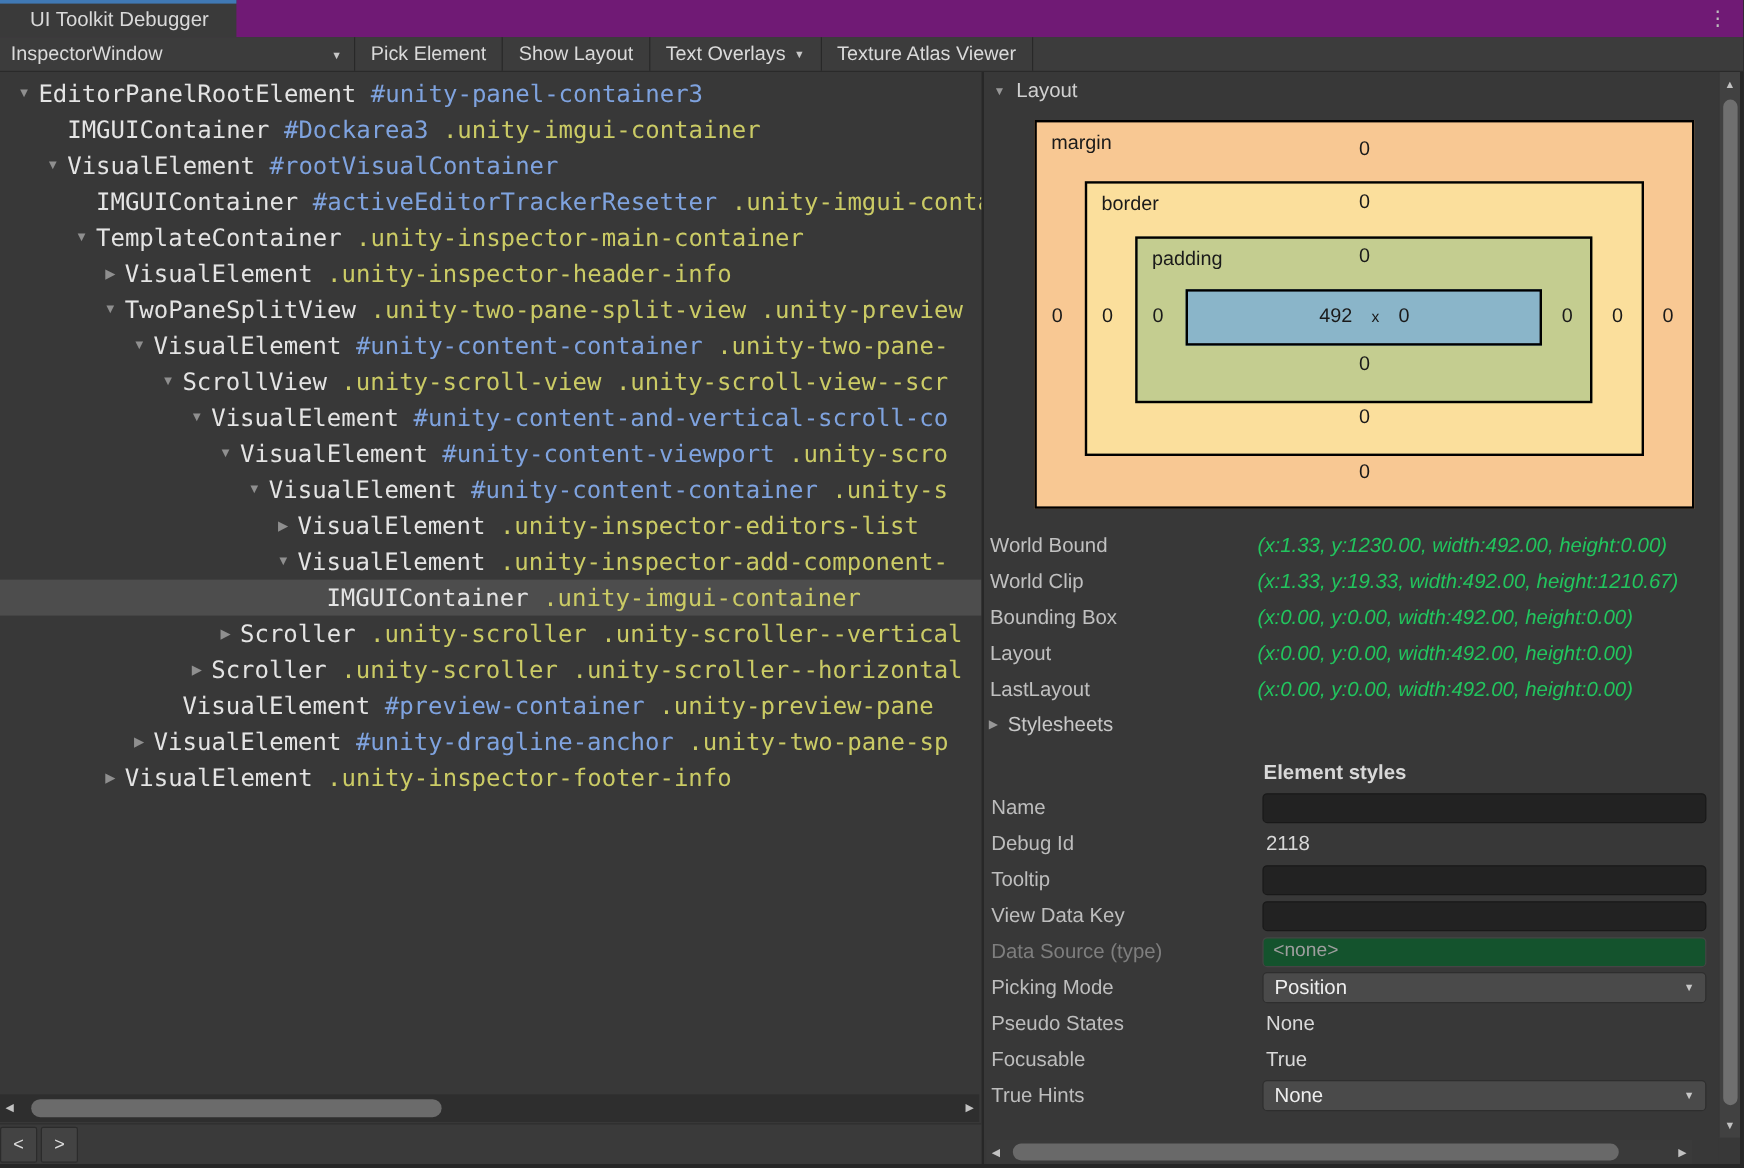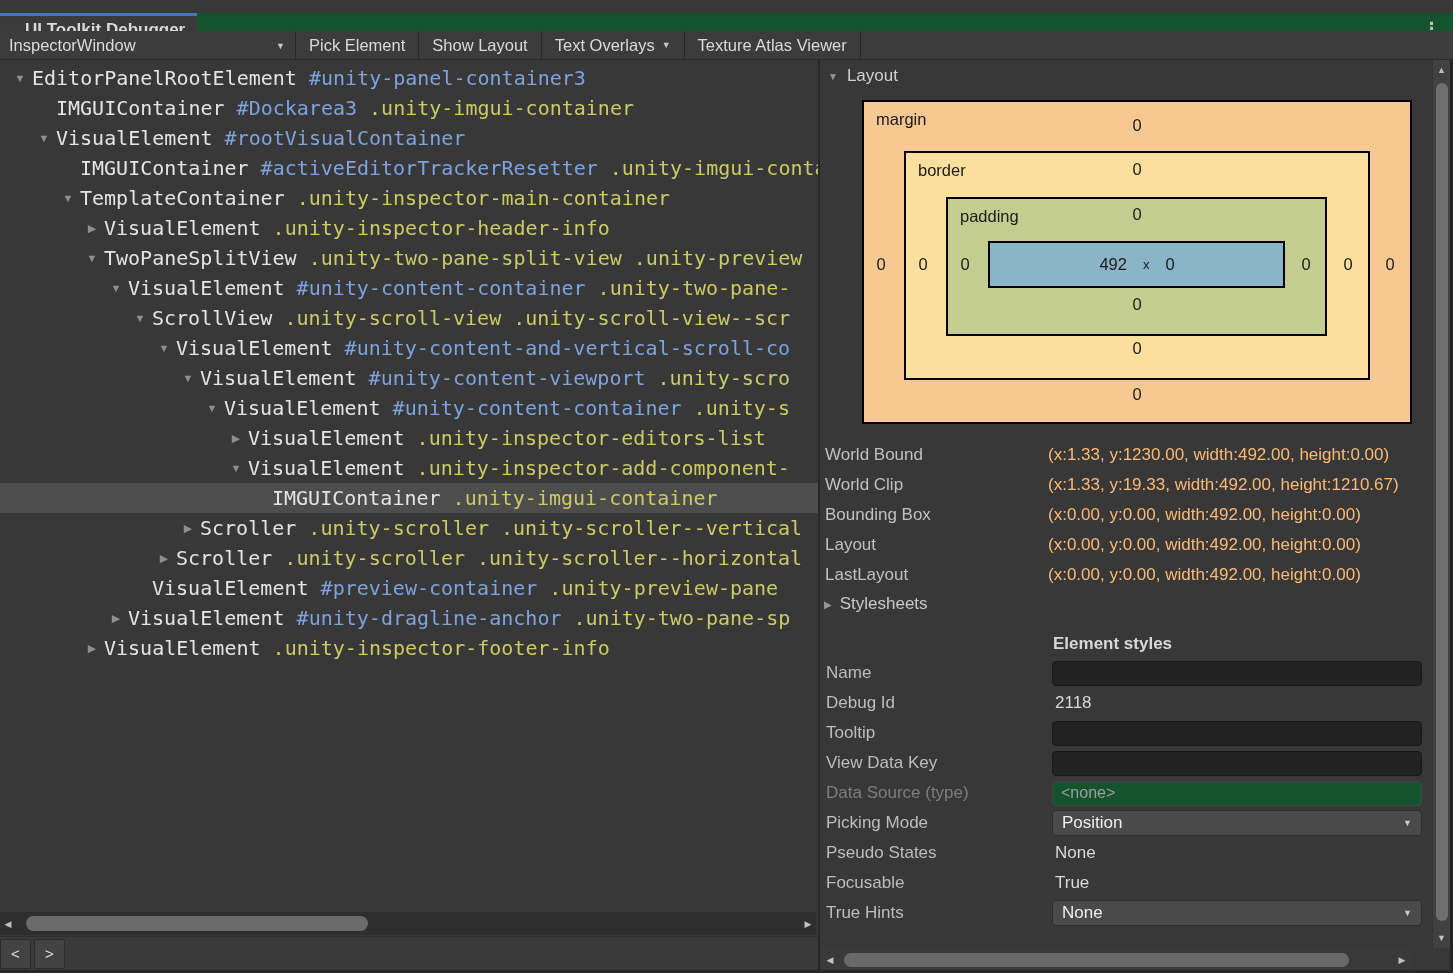--- a/index.html
+++ b/index.html
@@ -1,21 +1,21 @@
 <!DOCTYPE html>
 <html><head>
 <meta charset="utf-8">
 <style>
   html,body{margin:0;padding:0;background:#1e1e1e;}
   *{box-sizing:border-box;}
   .window{position:relative;width:1453px;height:973px;background:#383838;overflow:hidden;
           font-family:"Liberation Sans","DejaVu Sans",sans-serif;color:#d6d6d6;}
 
   
-  .topbar{position:absolute;left:0;top:13px;right:0;height:31px;background:#14532d;font-weight:bold;}
+  .topbar{position:absolute;left:0;top:0;right:0;height:31px;background:#701a75;}
   .tab{position:absolute;left:0;top:0;width:197px;height:31px;background:#3a3a3a;
        border-top:3px solid #4079b5;display:flex;align-items:center;padding-left:25px;
        font-size:17px;color:#d9d9d9;}
   .kebab{position:absolute;right:13px;top:3px;font-size:17px;color:#bdbdbd;line-height:25px;cursor:default;}
 
   
   .toolbar{position:absolute;left:0;top:31px;right:0;height:29px;background:#3c3c3c;
            border-bottom:1px solid #2a2a2a;display:flex;font-size:16.5px;color:#dadada;}
   .tb-dropdown{width:296px;position:relative;display:flex;align-items:center;
                padding-left:9px;border-right:1px solid #282828;}
@@ -85,21 +85,21 @@
   .bm-label{position:absolute;}
   .bm-val{position:absolute;transform:translate(-50%,-50%);}
   .bm-center{position:absolute;left:275px;top:164px;transform:translate(-50%,-50%);
              display:flex;align-items:center;gap:16px;}
   .bm-times{font-size:13px;}
 
   
   .props{position:absolute;left:2px;top:380px;right:0;}
   .prow{height:30px;display:flex;align-items:center;overflow:hidden;white-space:pre;}
   .plabel{width:226px;flex:none;padding-left:3px;font-size:17px;color:#c0c0c0;}
-  .pvalue{font-size:17px;color:#fdba74;}
+  .pvalue{font-size:17px;color:#22c55e;font-style:italic;}
   .ss-row{position:absolute;left:4px;top:530px;height:28px;display:flex;align-items:center;gap:8px;
           font-size:17px;color:#c8c8c8;}
 
   
   .estyles{position:absolute;left:2px;top:570px;width:604px;}
   .es-header{height:28px;padding-left:231px;font-size:17px;font-weight:bold;color:#d8d8d8;
              display:flex;align-items:center;}
   .es-row{height:30px;display:flex;align-items:center;}
   .es-label{width:230px;flex:none;padding-left:4px;font-size:17px;color:#bdbdbd;}
   .es-label.dim{color:#7e7e7e;}

